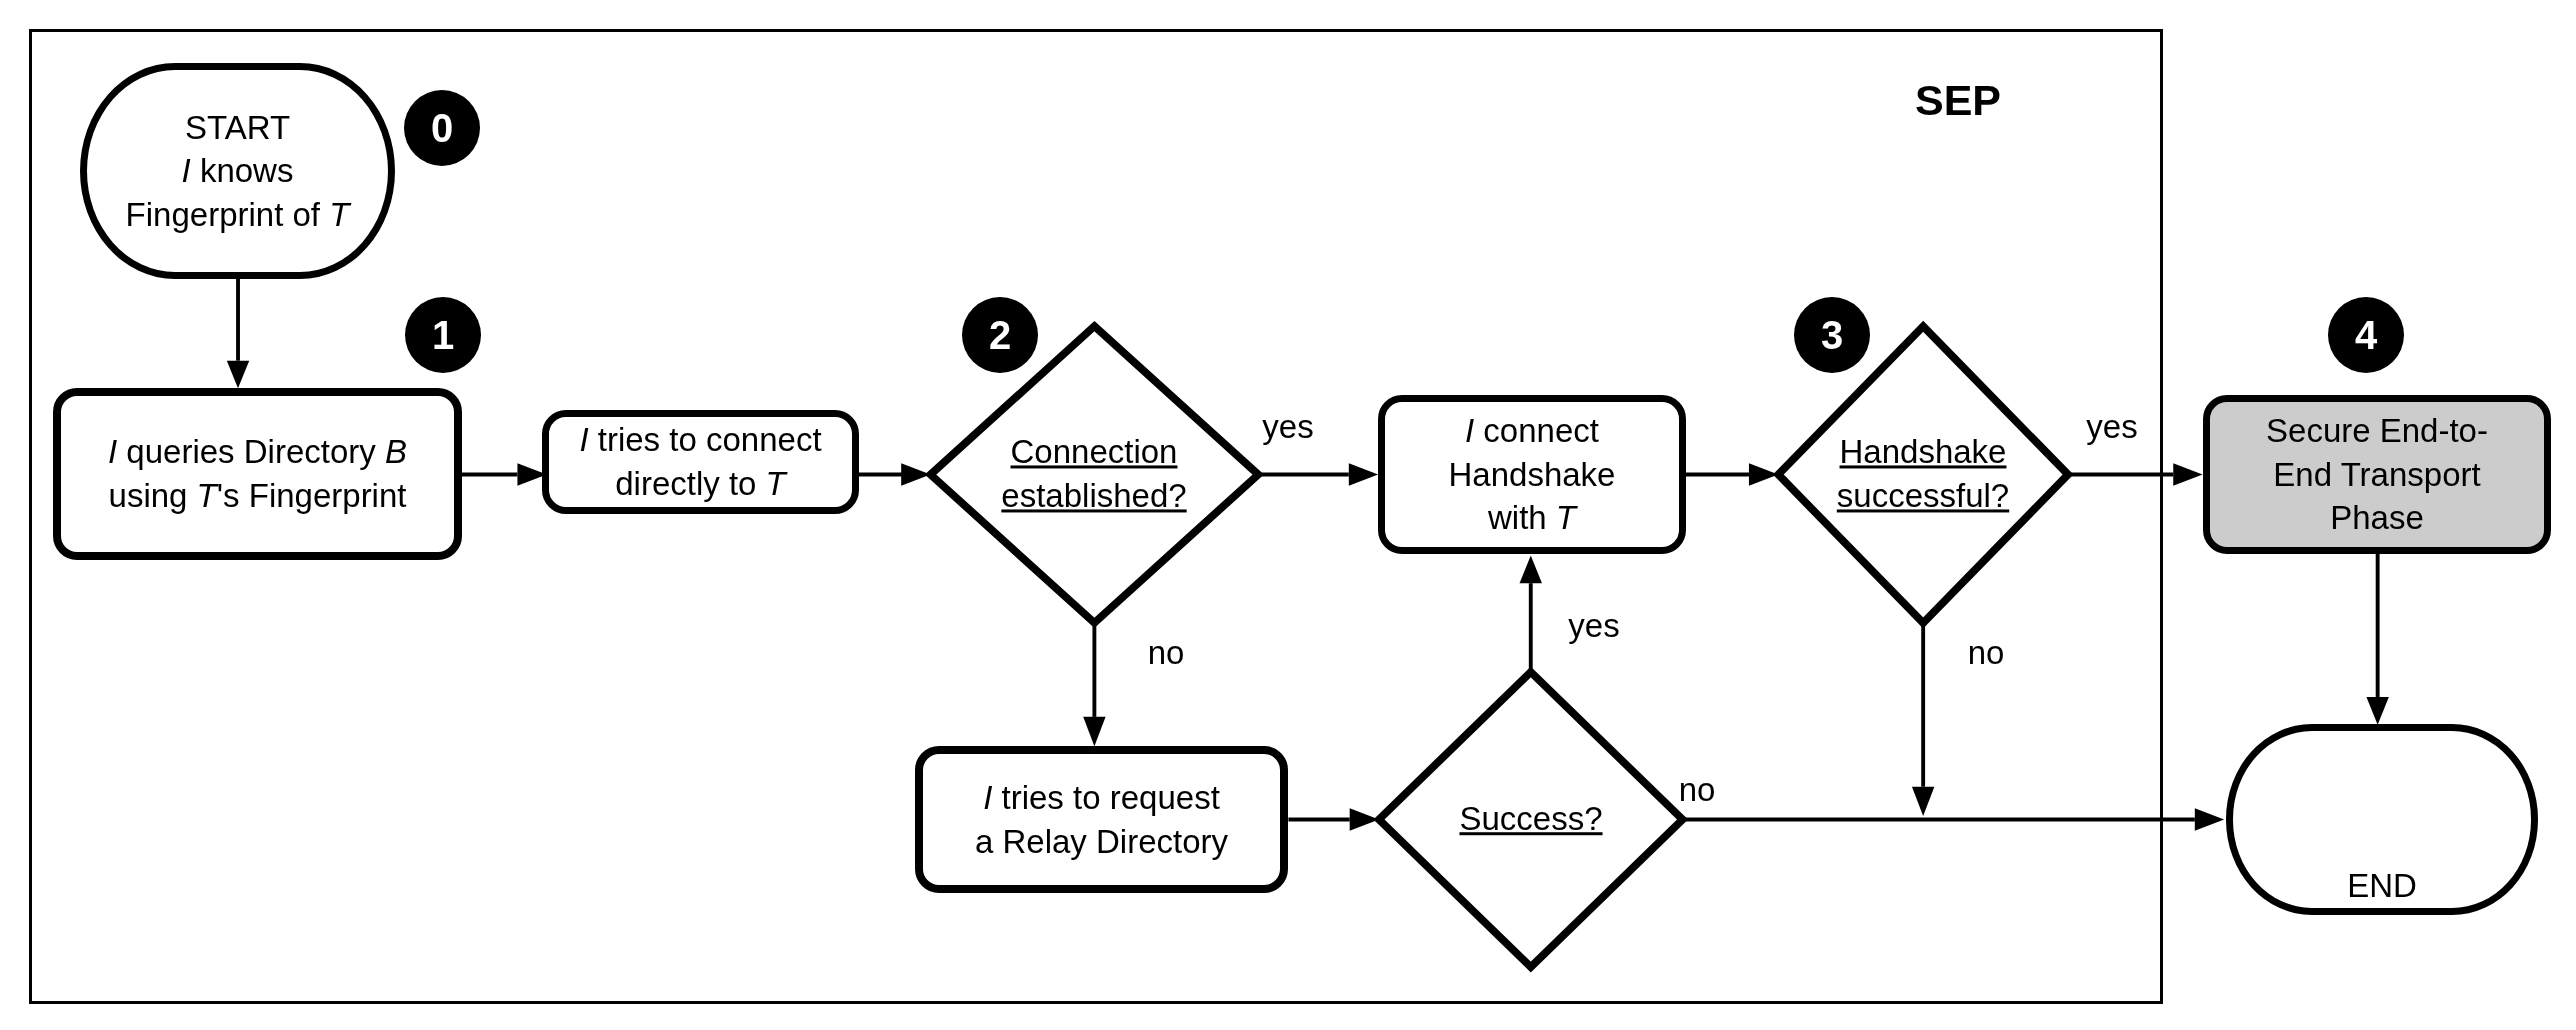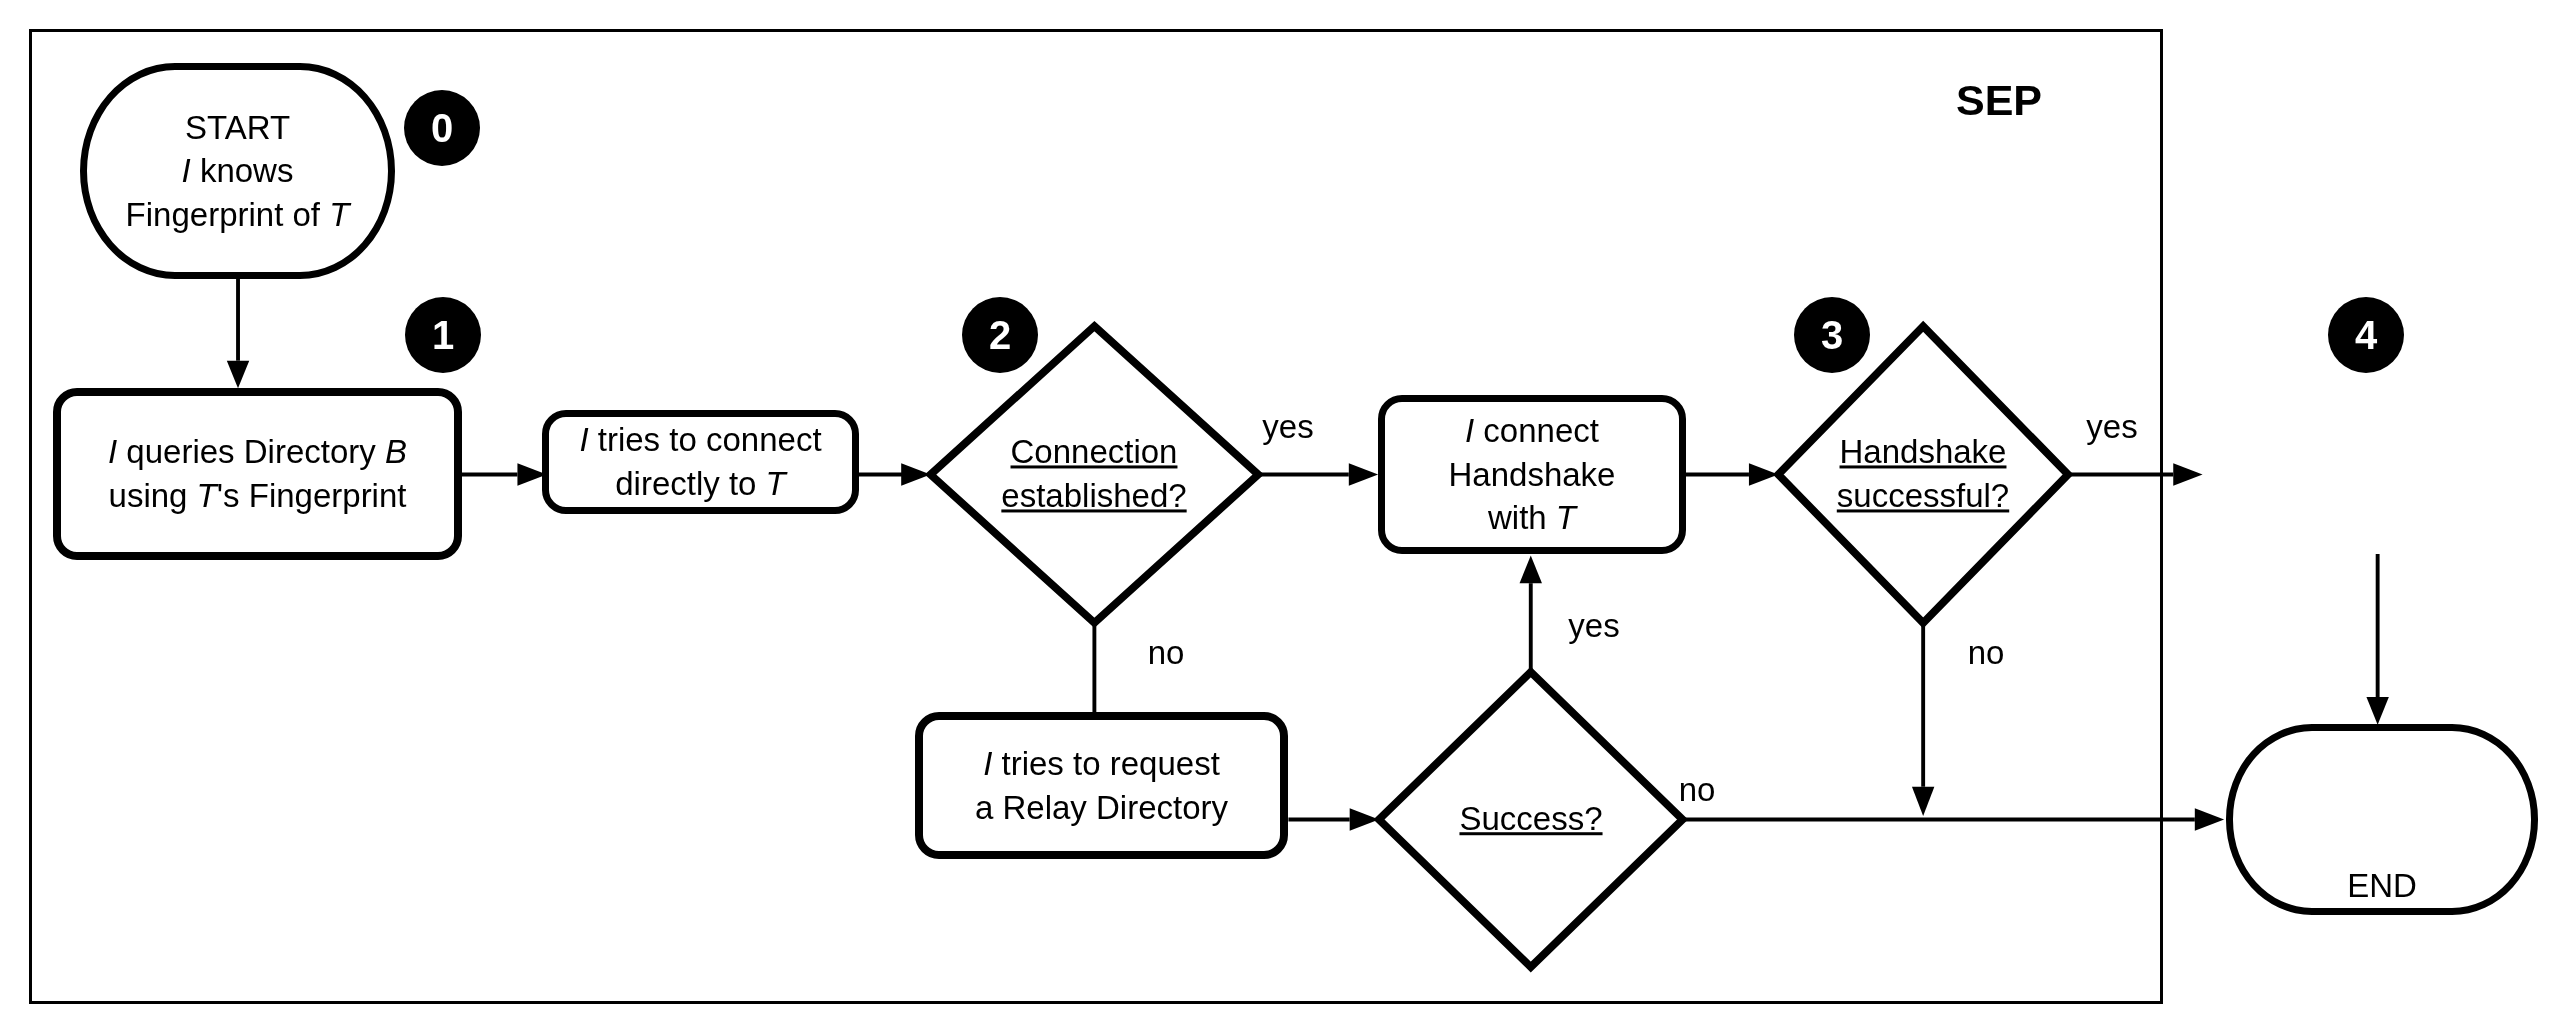--- a/index.html
+++ b/index.html
@@ -21,21 +21,21 @@
     left: 29px;
     top: 29px;
     width: 2134px;
     height: 975px;
     border: 3.4px solid #000000;
     box-sizing: border-box;
     background: transparent;
   }
   .sep-label {
     position: absolute;
-    left: 1999px;
+    left: 1958px;
     top: 100px;
     transform: translate(-50%, -50%);
     font-size: 43px;
     font-weight: bold;
     white-space: nowrap;
   }
   svg.edges {
     position: absolute;
     left: 0;
     top: 0;
@@ -171,22 +171,27 @@
       <div class="tline"><i>I</i><span> tries to connect</span></div>
       <div class="tline"><span>directly to </span><i>T</i></div>
     </div>
 
   <div class="node box" style="left:1378px; top:395px; width:308px; height:159px;">
       <div class="tline"><i>I</i><span> connect</span></div>
       <div class="tline"><span>Handshake</span></div>
       <div class="tline"><span>with </span><i>T</i></div>
     </div>
 
-
-  <div class="node box box-thick" style="left:915px; top:712px; width:373px; height:147px;">
+  <div class="node box gray-fill" style="left: 2203px; top: 395px; width: 348px; height: 159px; background: rgb(204, 204, 204);">
+      <div class="tline"><span>Secure End-to-</span></div>
+      <div class="tline"><span>End Transport</span></div>
+      <div class="tline"><span>Phase</span></div>
+    </div>
+
+  <div class="node box box-thick" style="left:915px; top:746px; width:373px; height:147px;">
       <div class="tline"><i>I</i><span> tries to request</span></div>
       <div class="tline"><span>a Relay Directory</span></div>
     </div>
 
   <div class="node terminator-end" style="left:2226px; top:724px; width:312px; height:191px;">
       <div class="tline"><span>END</span></div>
     </div>
 
   <div class="diamond-text" style="left:1094px; top:474px;">
       <div class="tline"><span>Connection</span></div>

